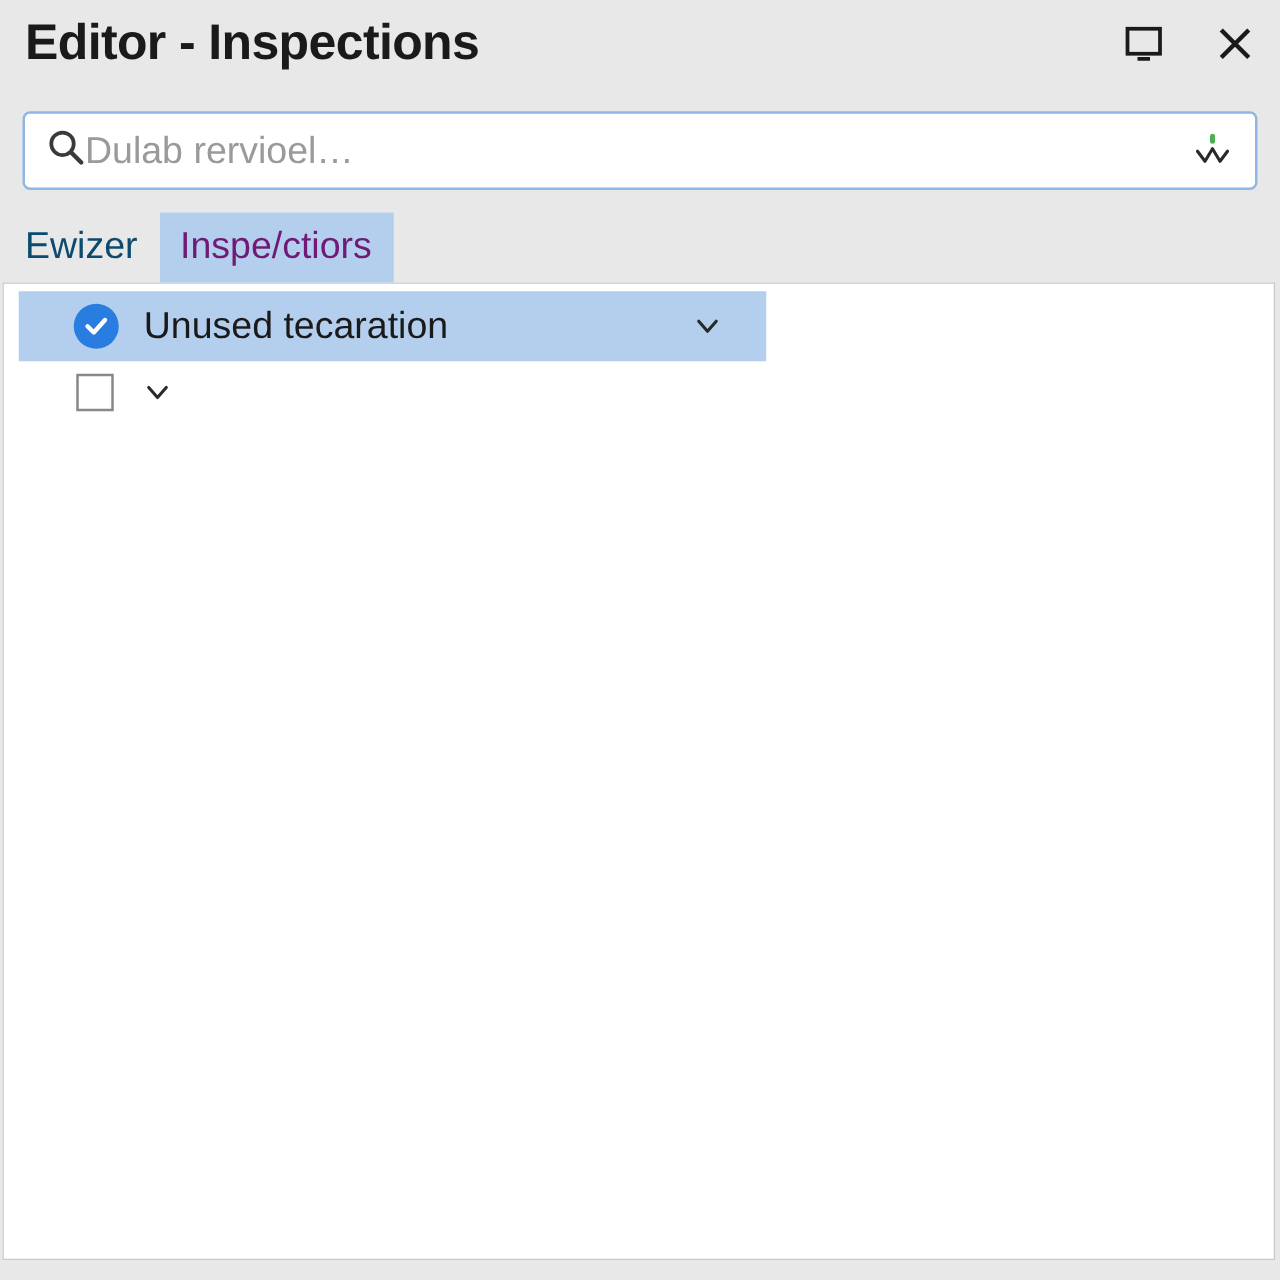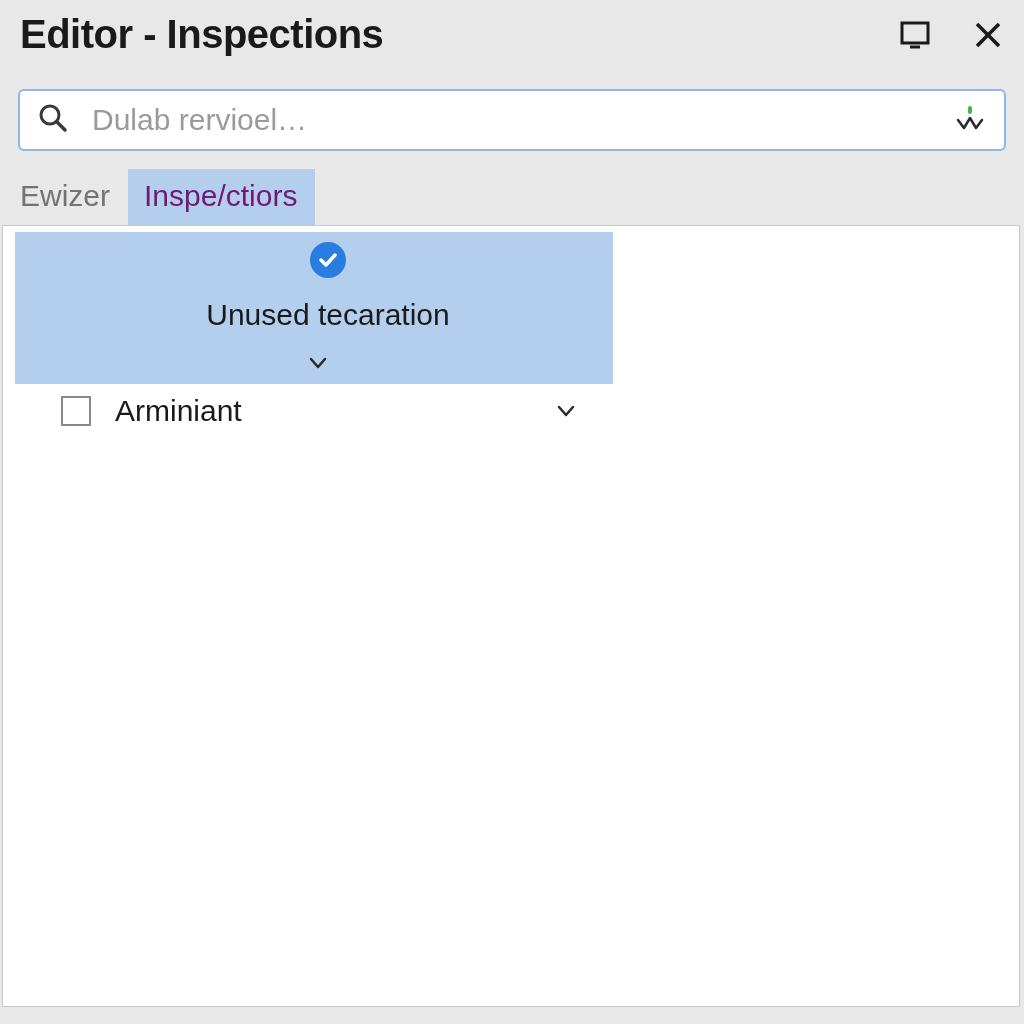--- a/index.html
+++ b/index.html
@@ -43,21 +43,21 @@
       padding: 14px 18px 8px 18px;
       background: #e8e8e8;
     }
     .search-box {
       display: flex;
       align-items: center;
       background: #ffffff;
       border: 2px solid #8fb7e6;
       border-radius: 6px;
       padding: 12px 18px;
-      gap: 24px;
+      gap: 0;
     }
     .search-input {
       flex: 1;
       border: none;
       outline: none;
       font-size: 30px;
       color: #888;
       background: transparent;
       font-family: inherit;
     }
@@ -70,21 +70,21 @@
       justify-content: center;
     }
     .tabs {
       display: flex;
       padding: 10px 14px 0 14px;
       background: #e8e8e8;
     }
     .tab {
       padding: 10px 18px 12px 6px;
       font-size: 30px;
-      color: #737373;
+      color: #0c4a6e;
       cursor: pointer;
     }
     .tab.active {
       background: #b4cfee;
       color: #701a75;
       padding: 10px 18px 12px 16px;
     }
     .content {
       background: #ffffff;
       border: 1px solid #c8c8c8;
@@ -99,21 +99,20 @@
       display: flex;
       align-items: center;
       padding: 10px 16px 10px 44px;
       gap: 20px;
       cursor: pointer;
       width: 598px;
       margin-left: 12px;
     }
     .list-item.selected {
       background: #b4cfee;
-      flex-direction: column;
     }
     .checkbox-circle {
       width: 36px;
       height: 36px;
       border-radius: 50%;
       background: #2a7de0;
       display: flex;
       align-items: center;
       justify-content: center;
       flex-shrink: 0;
@@ -195,21 +194,20 @@
       <span class="list-label">Unused tecaration</span>
       <span class="chevron">
         <svg width="22" height="22" viewBox="0 0 22 22">
           <polyline points="4,7 11,15 18,7" fill="none" stroke="#2a2a2a" stroke-width="2.5" stroke-linecap="round" stroke-linejoin="round"></polyline>
         </svg>
       </span>
     </div>
 
     <div class="list-item">
       <span class="checkbox-square"></span>
-      <span class="list-label">Arminiant</span>
       <span class="chevron">
         <svg width="22" height="22" viewBox="0 0 22 22">
           <polyline points="4,7 11,15 18,7" fill="none" stroke="#2a2a2a" stroke-width="2.5" stroke-linecap="round" stroke-linejoin="round"></polyline>
         </svg>
       </span>
     </div>
 
 
   </div>
 </div>

